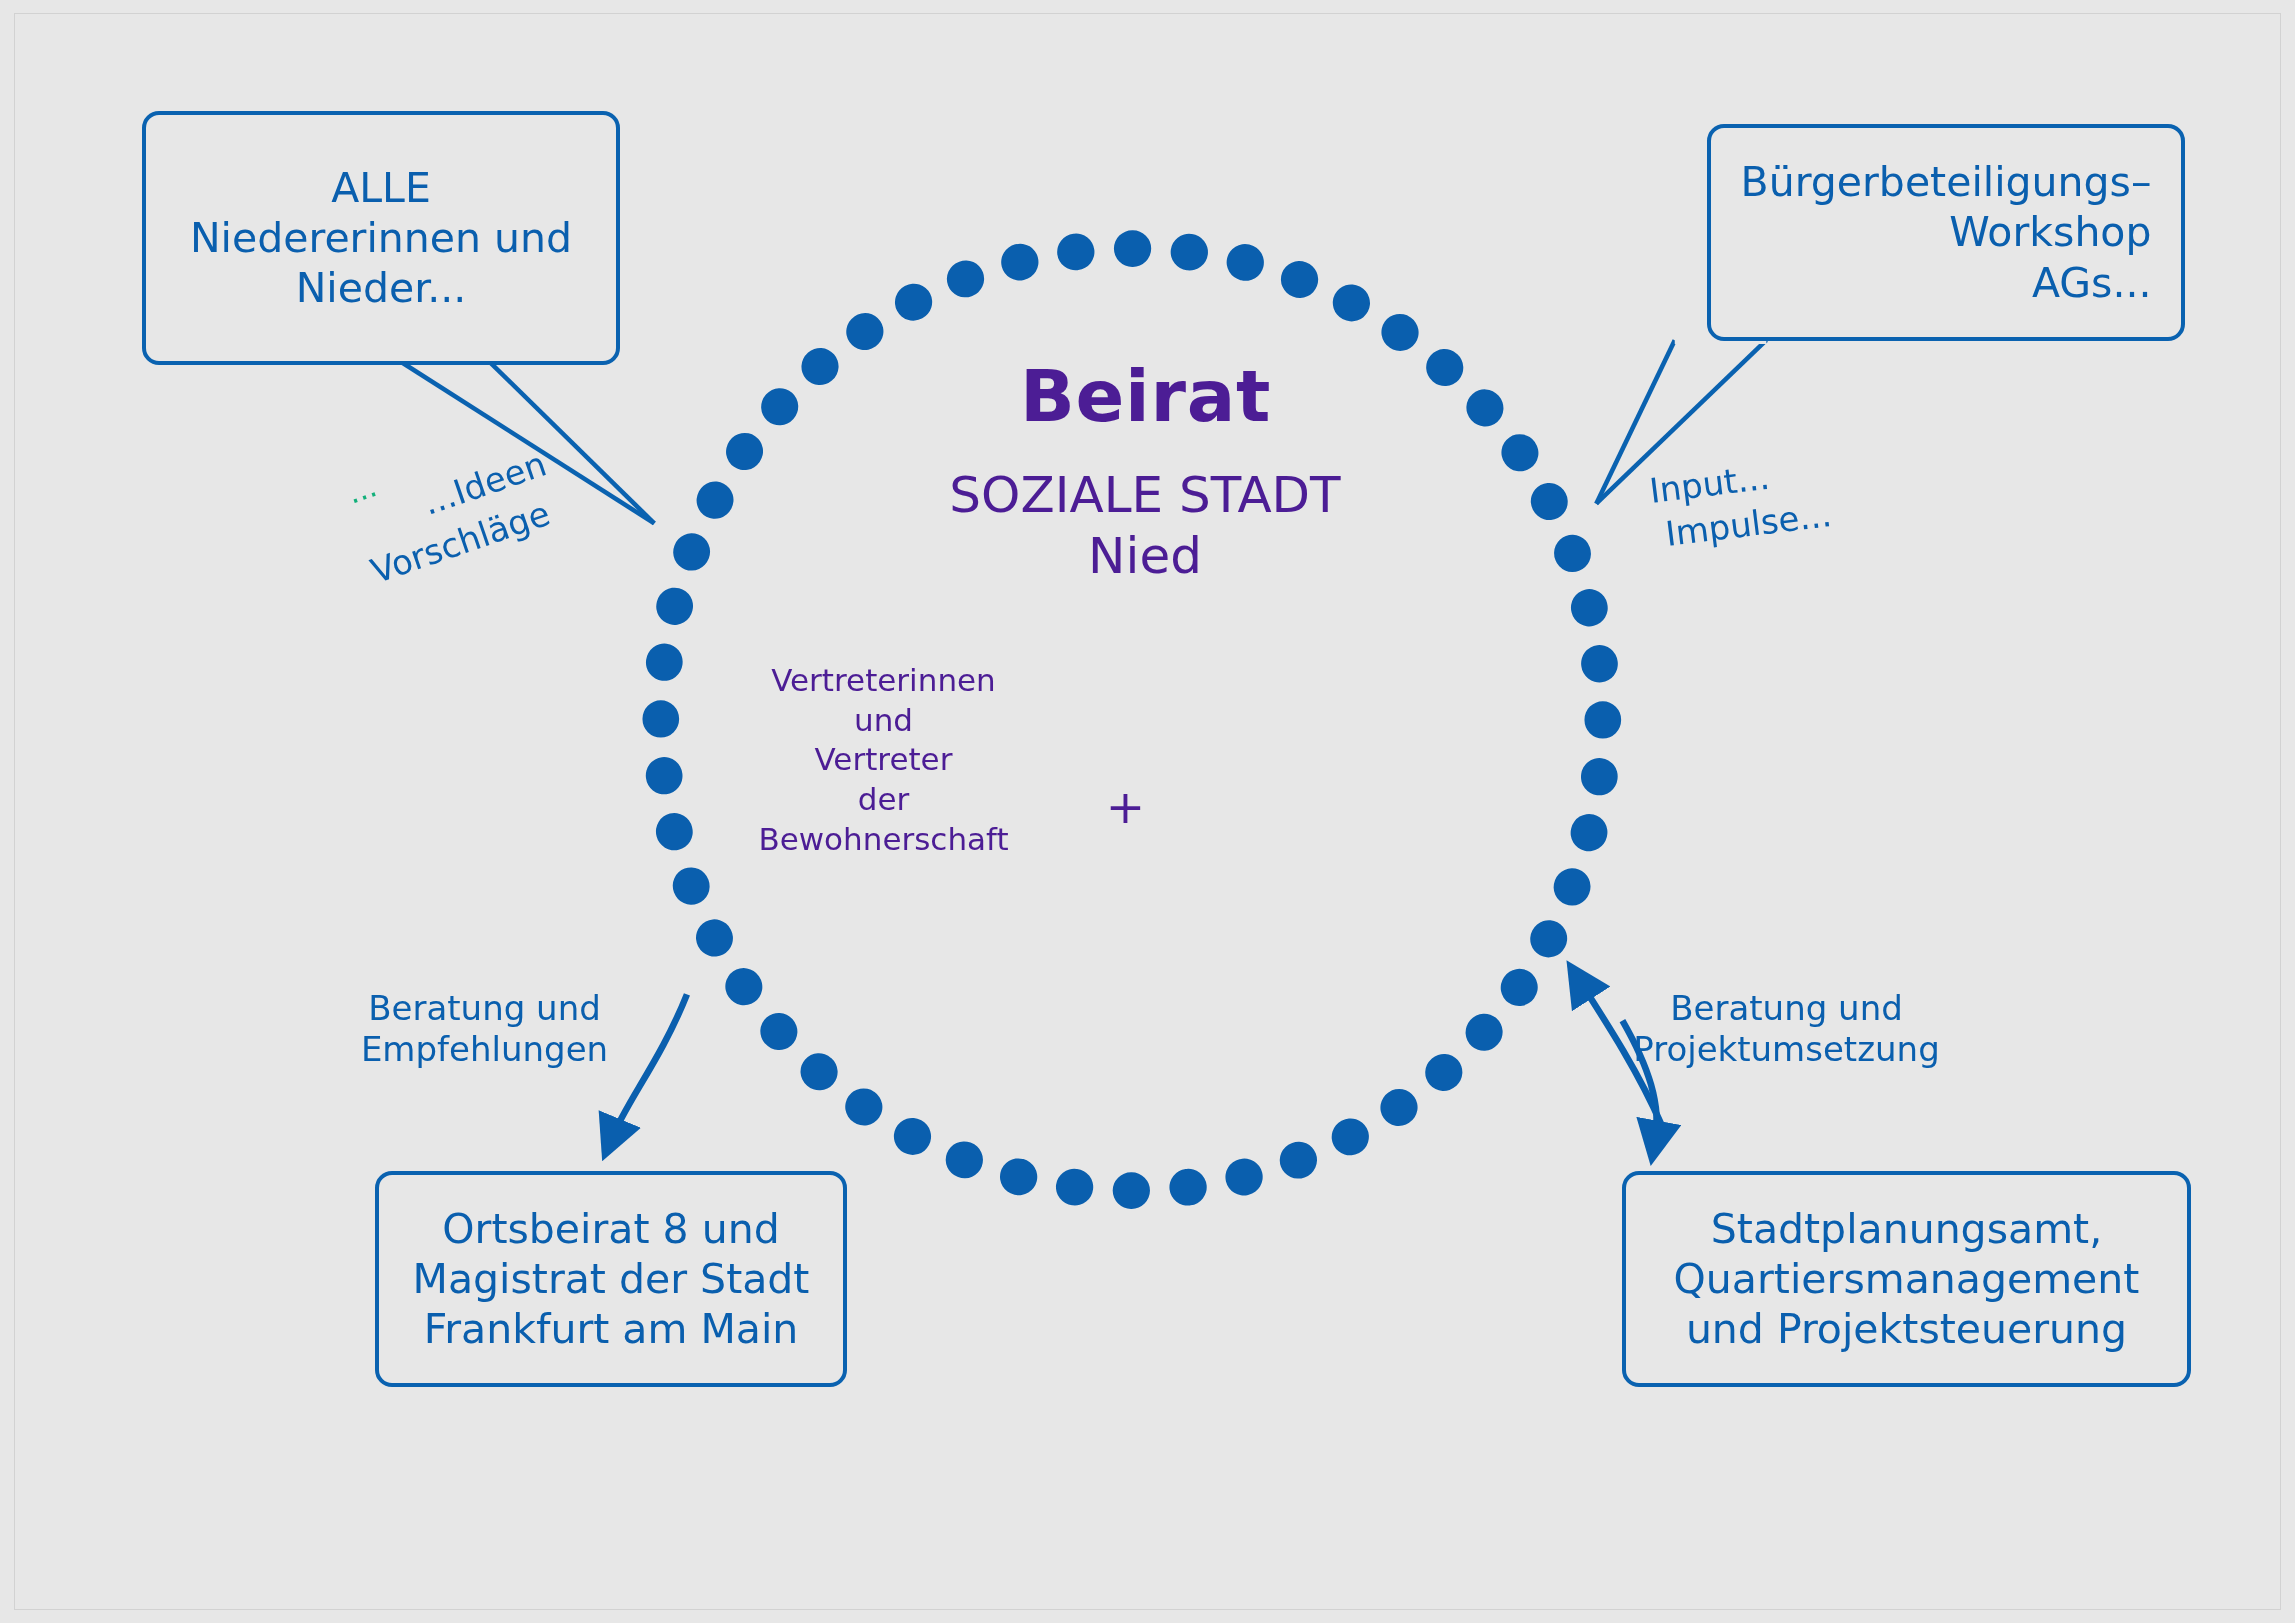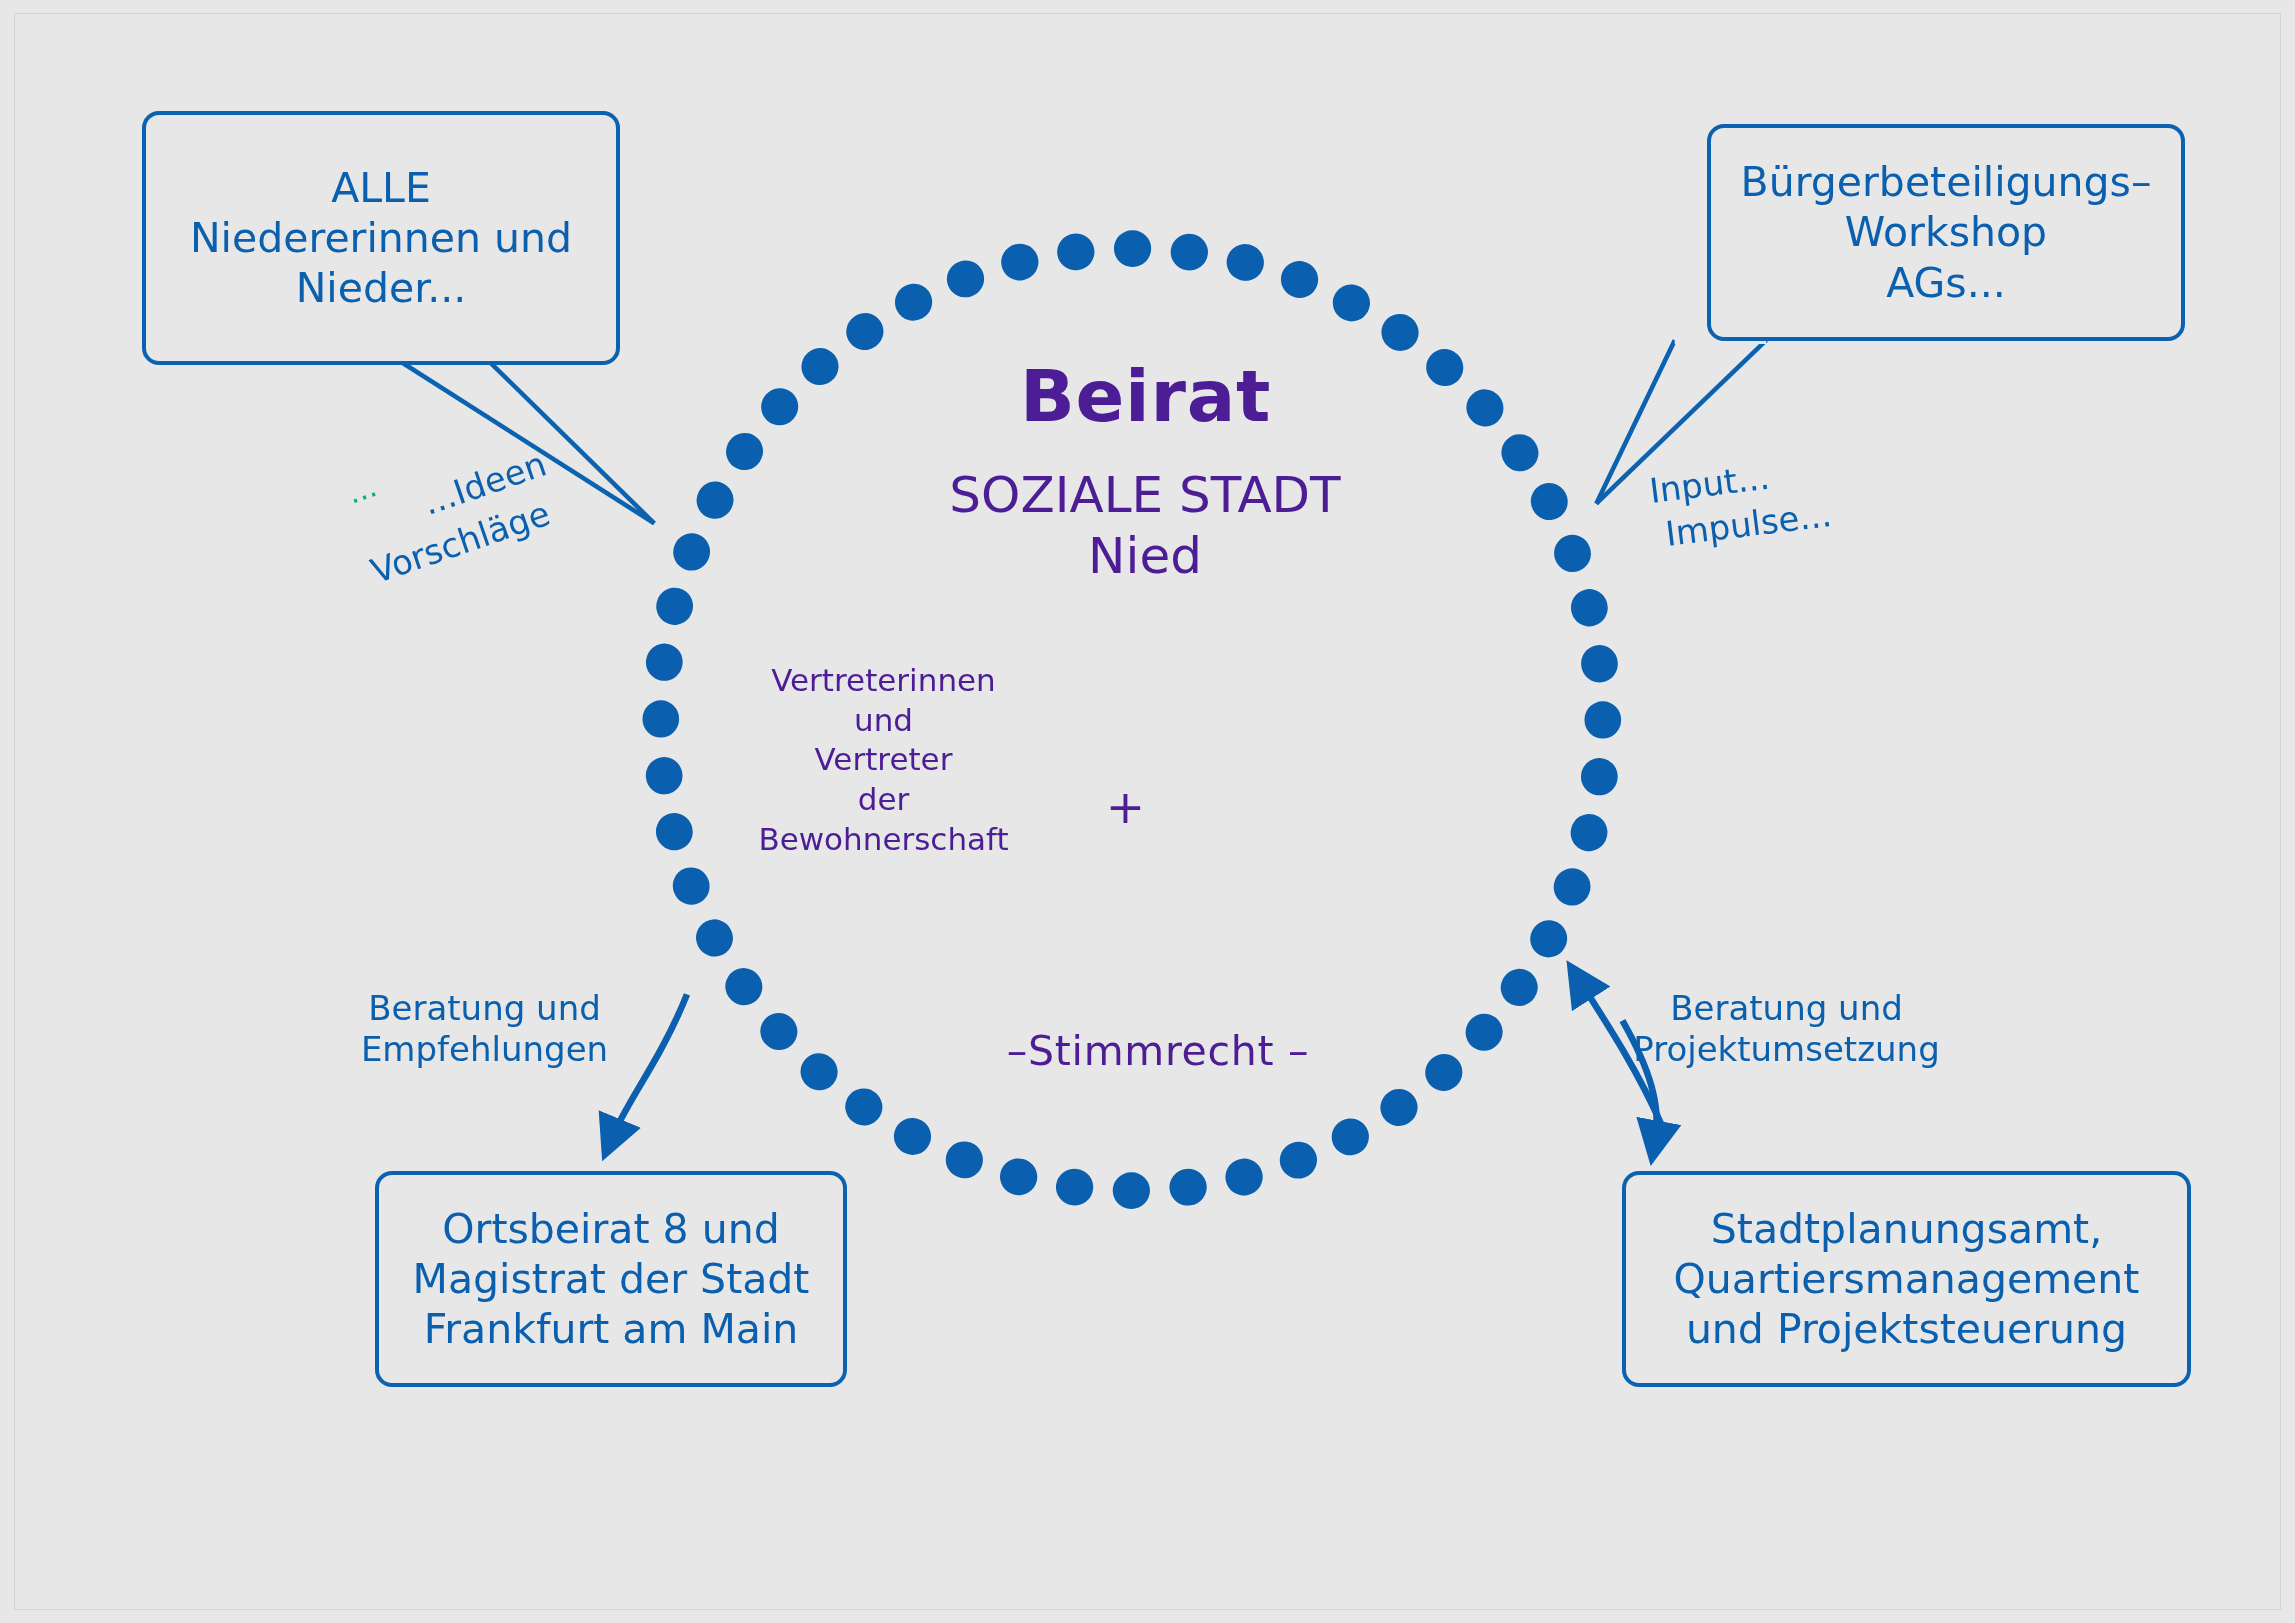--- a/index.html
+++ b/index.html
@@ -62,20 +62,21 @@
     width: 478px;
     height: 254px;
     font-size: 41px;
   }
   #bubble-workshop {
     left: 1659px;
     top: 124px;
     width: 478px;
     height: 217px;
     font-size: 41px;
+    text-align: right;
   }
   #box-ortsbeirat {
     left: 327px;
     top: 1171px;
     width: 472px;
     height: 216px;
     font-size: 41px;
   }
   #box-stadtplanung {
     left: 1574px;
@@ -257,21 +258,20 @@
     <div>SOZIALE STADT</div>
     <div>Nied</div>
   </div>
 
   <div class="center-text" id="col-left" style="white-space:pre-line">Vertreterinnen
 und
 Vertreter
 der
 Bewohnerschaft</div>
   <div class="center-text" id="plus-sign">+</div>
-  <div class="center-text" id="stimmrecht">–Stimmrecht  –</div>
 
   <div class="annot" id="annot-dots">...</div>
   <div class="annot" id="annot-ideen">...Ideen</div>
   <div class="annot" id="annot-vorschlaege">Vorschläge</div>
   <div class="annot" id="annot-input">Input...</div>
   <div class="annot" id="annot-impulse">Impulse...</div>
   <div class="annot" id="annot-beratung-empf" style="white-space:pre-line">Beratung und
 Empfehlungen</div>
   <div class="annot" id="annot-beratung-proj" style="white-space:pre-line">Beratung und
 Projektumsetzung</div>

